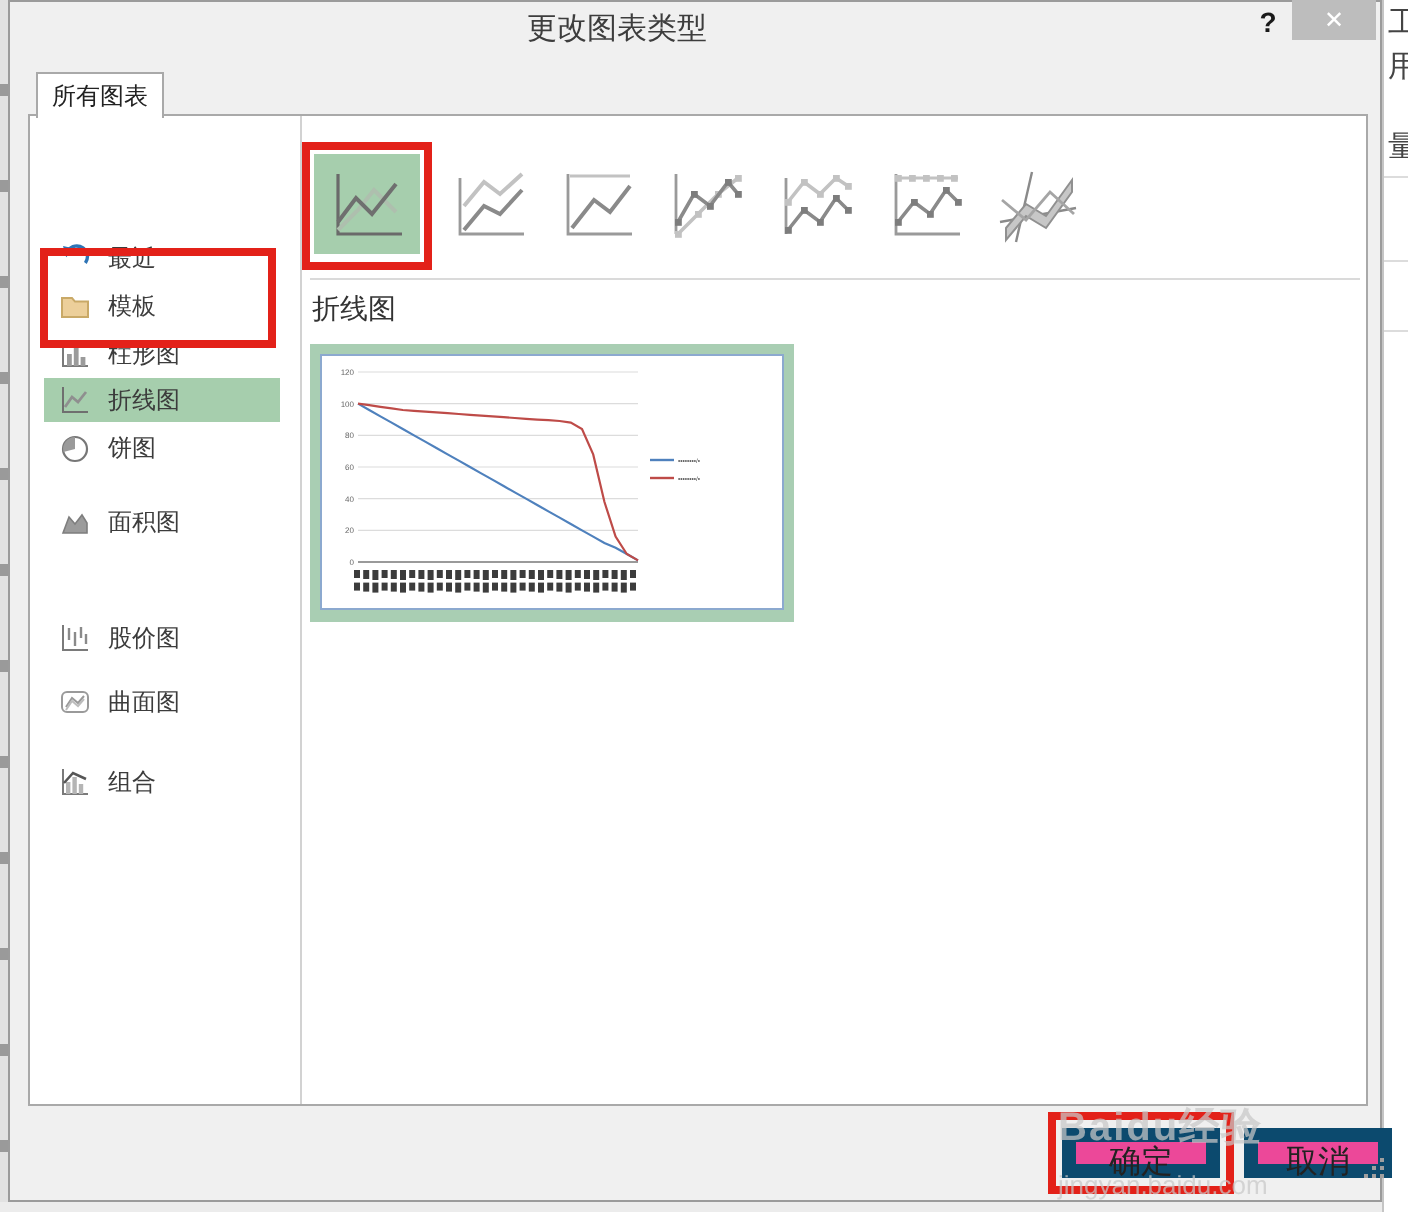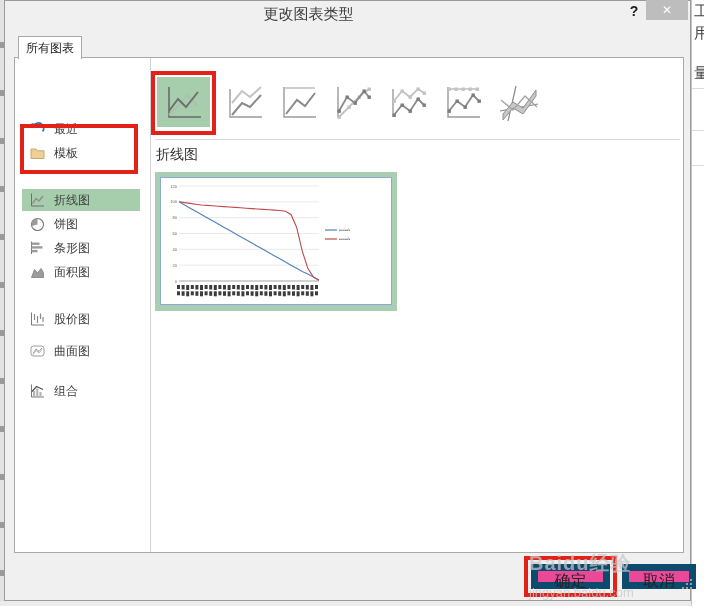--- a/index.html
+++ b/index.html
@@ -109,50 +109,50 @@
     <span>最近</span>
   </div>
   <div class="sb-item" style="top:102px">
     <span class="sb-ico">
         <svg width="17" height="16" viewBox="0 0 16 16">
           <path d="M1.5 13.5 V4 h5 l1.5 1.8 H14.5 v7.7 z" fill="#eccf9a" stroke="#c9a967" stroke-width="1"></path>
         </svg>
       </span>
     <span>模板</span>
   </div>
+  <div class="sb-item" style="top:126px">
+    <span class="sb-ico">
+        <svg width="17" height="16" viewBox="0 0 16 16">
+          <path d="M2 1.5 V14 H14.5" stroke="#7a7a7a" fill="none"></path>
+          <rect x="4" y="8" width="2.4" height="6" fill="#9b9b9b"></rect>
+          <rect x="7.4" y="4" width="2.4" height="10" fill="#9b9b9b"></rect>
+          <rect x="10.8" y="9.5" width="2.4" height="4.5" fill="#9b9b9b"></rect>
+        </svg>
+      </span>
+    <span>柱形图</span>
+  </div>
   <div class="sb-item sel" style="top:149px">
     <span class="sb-ico">
         <svg width="17" height="16" viewBox="0 0 16 16">
           <path d="M2 1.5 V14 H14.5" stroke="#6f6f6f" fill="none"></path>
           <polyline points="3,11.5 6.5,6.5 9.5,9 13.5,4" stroke="#8f8f8f" stroke-width="1.4" fill="none"></polyline>
         </svg>
       </span>
     <span>折线图</span>
   </div>
   <div class="sb-item" style="top:173px">
     <span class="sb-ico">
         <svg width="17" height="16" viewBox="0 0 16 16">
           <circle cx="8" cy="8.5" r="6" fill="#fff" stroke="#777" stroke-width="1.1"></circle>
           <path d="M8 8.5 L8 2.5 A6 6 0 0 0 2.2 10 Z" fill="#9a9a9a"></path>
         </svg>
       </span>
     <span>饼图</span>
   </div>
-  <div class="sb-item" style="top:197px">
-    <span class="sb-ico">
-        <svg width="17" height="16" viewBox="0 0 16 16">
-          <path d="M2 1.5 V14" stroke="#7a7a7a" fill="none"></path>
-          <rect x="2" y="2.5" width="8" height="2.4" fill="#9b9b9b"></rect>
-          <rect x="2" y="6.2" width="11" height="2.4" fill="#9b9b9b"></rect>
-          <rect x="2" y="9.9" width="6" height="2.4" fill="#9b9b9b"></rect>
-        </svg>
-      </span>
-    <span>条形图</span>
-  </div>
-  <div class="sb-item" style="top:221px">
+  <div class="sb-item" style="top:210px">
     <span class="sb-ico">
         <svg width="17" height="16" viewBox="0 0 16 16">
           <polygon points="2,13.5 5,5.5 8,9 11.5,4.5 14,8.5 14,13.5" fill="#9b9b9b" stroke="#7e7e7e" stroke-width=".8"></polygon>
         </svg>
       </span>
     <span>面积图</span>
   </div>
   <div class="sb-item" style="top:268px">
     <span class="sb-ico">
         <svg width="17" height="16" viewBox="0 0 16 16">

